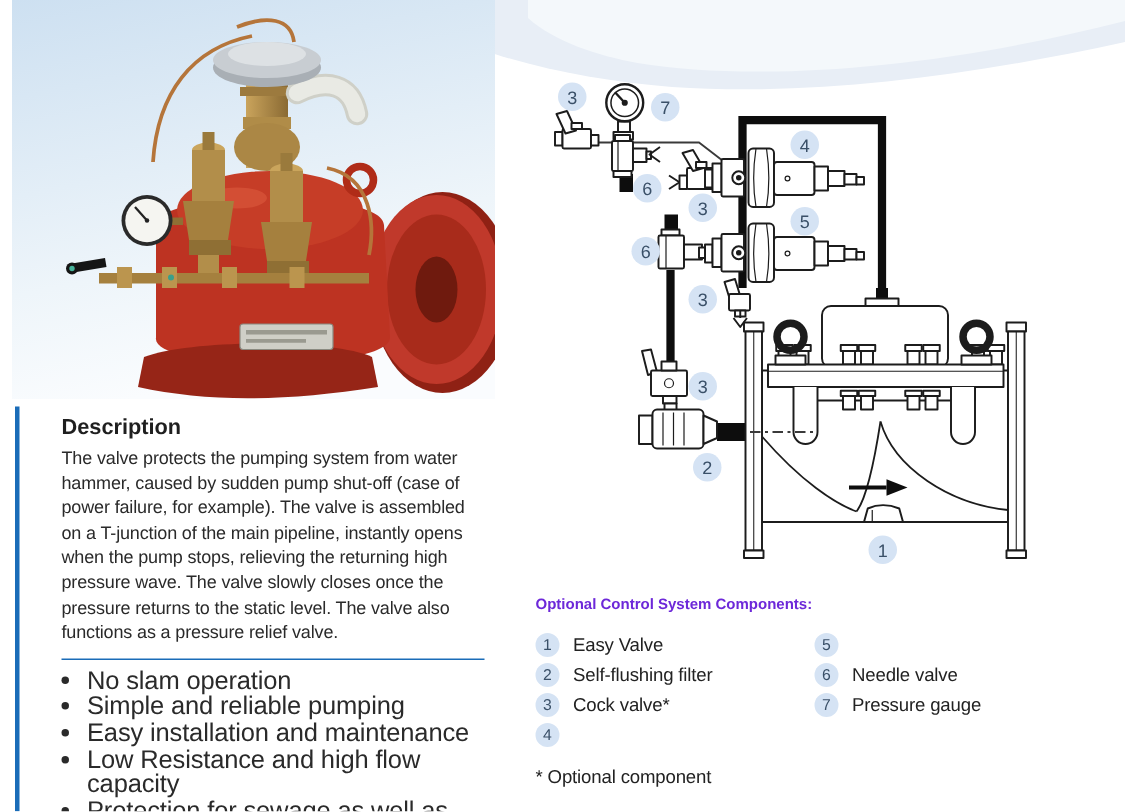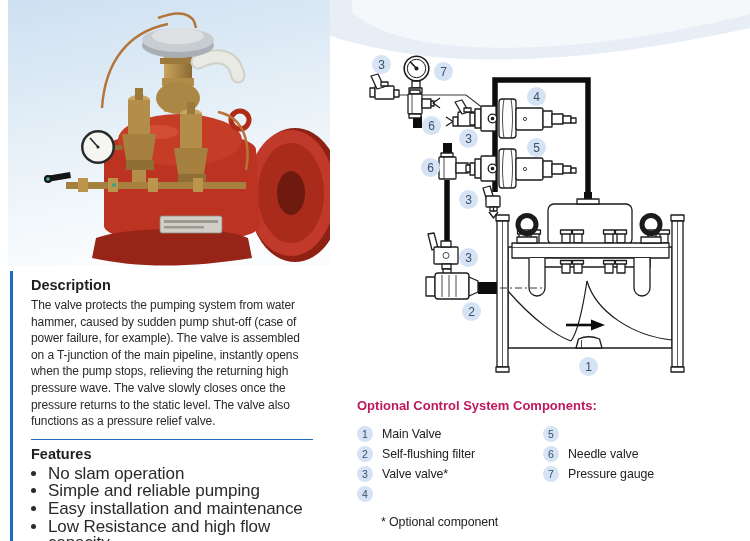--- a/index.html
+++ b/index.html
@@ -3,41 +3,41 @@
 <meta charset="utf-8">
 <style>
   html,body{margin:0;padding:0;background:#fff;}
   .page{position:relative;width:750px;height:541px;background:#ffffff;overflow:hidden;
         font-family:"Liberation Sans",sans-serif;color:#262626;}
   svg{display:block;}
   .layer{position:absolute;left:0;top:0;}
   
   .photo-box{position:absolute;left:8px;top:0;width:322px;height:266px;}
   .left-col{position:absolute;left:10px;top:271px;width:302px;height:270px;
-            border-left:3px solid #1a6cb8;padding-left:18px;box-sizing:border-box;}
+            border-left:3px solid #1a6cb8;padding-left:28px;box-sizing:border-box;}
   .sec-heading{font-size:14.5px;font-weight:bold;color:#1f1f1f;margin:6px 0 4px 0;}
   .desc-body{font-size:12px;line-height:16.6px;color:#2a2a2a;width:284px;margin:0;
              letter-spacing:-0.1px;}
   .rule{height:0;border-top:1.5px solid #1a6cb8;width:282px;margin:9px 0 6px 0;}
   .feat-list{margin:2px 0 0 0;padding-left:17px;width:275px;}
   .feat-list li{font-size:17px;line-height:16.2px;color:#2a2a2a;letter-spacing:-0.1px;
                 margin:0 0 1.5px 0;}
   
   .badge{position:absolute;width:19px;height:19px;border-radius:50%;background:#d5e3f4;
          color:#3a5068;font-size:12px;display:flex;align-items:center;justify-content:center;}
   
   .legend{position:absolute;left:357px;top:398px;width:386px;}
-  .legend-heading{font-size:13px;font-weight:bold;color:#be185d;margin:0 0 13px 0;}
+  .legend-heading{font-size:10px;font-weight:bold;color:#6d28d9;margin:0 0 13px 0;}
   .legend-grid{display:flex;}
   .lg-col1{width:186px;flex:0 0 186px;}
   .lg-col2{flex:1;}
   .lg-row{display:flex;align-items:center;margin:0 0 4px 0;}
   .badge.sm{position:static;width:16px;height:16px;flex:0 0 16px;font-size:10.5px;}
   .lg-label{font-size:12.4px;color:#222;margin-left:9px;letter-spacing:-0.1px;white-space:nowrap;}
-  .footnote{font-size:12.4px;color:#222;margin-top:9px;letter-spacing:-0.1px;margin-left:24px;}
+  .footnote{font-size:12.4px;color:#222;margin-top:9px;letter-spacing:-0.1px;}
 </style>
 </head>
 <body>
 
 <div class="page">
 
   <svg class="layer" width="750" height="541" viewBox="0 0 750 541">
 
     <g>
       <path d="M298,0 L750,0 L750,28 C640,52 540,64 448,58 C395,54 338,42 298,24 Z" fill="#e8eef6"></path>
@@ -306,46 +306,45 @@
   <div class="badge" style="left:421px;top:158px;">6</div>
   <div class="badge" style="left:459px;top:190px;">3</div>
   <div class="badge" style="left:459px;top:248px;">3</div>
   <div class="badge" style="left:462px;top:302px;">2</div>
   <div class="badge" style="left:579px;top:357px;">1</div>
 
   <div class="left-col">
     <div class="sec-heading">Description</div>
     <p class="desc-body">The valve protects the pumping system from water hammer, caused by sudden pump shut-off (case of power failure, for example). The valve is assembled on a T-junction of the main pipeline, instantly opens when the pump stops, relieving the returning high pressure wave. The valve slowly closes once the pressure returns to the static level. The valve also functions as a pressure relief valve.</p>
     <div class="rule"></div>
-    <div class="sec-heading">Features</div>
     <ul class="feat-list">
       <li>No slam operation</li>
       <li>Simple and reliable pumping</li>
       <li>Easy installation and maintenance</li>
       <li>Low Resistance and high flow capacity</li>
       <li>Protection for sewage as well as clean water pumping systems</li>
     </ul>
 
   </div>
 
   <div class="legend">
     <div class="legend-heading">Optional Control System Components:</div>
     <div class="legend-grid">
       <div class="lg-col1">
         <div class="lg-row">
           <span class="badge sm">1</span>
-          <span class="lg-label">Main Valve</span>
+          <span class="lg-label">Easy Valve</span>
         </div>
         <div class="lg-row">
           <span class="badge sm">2</span>
           <span class="lg-label">Self-flushing filter</span>
         </div>
         <div class="lg-row">
           <span class="badge sm">3</span>
-          <span class="lg-label">Valve valve*</span>
+          <span class="lg-label">Cock valve*</span>
         </div>
         <div class="lg-row">
           <span class="badge sm">4</span>
         </div>
       </div>
       <div class="lg-col2">
         <div class="lg-row">
           <span class="badge sm">5</span>
         </div>
         <div class="lg-row">

